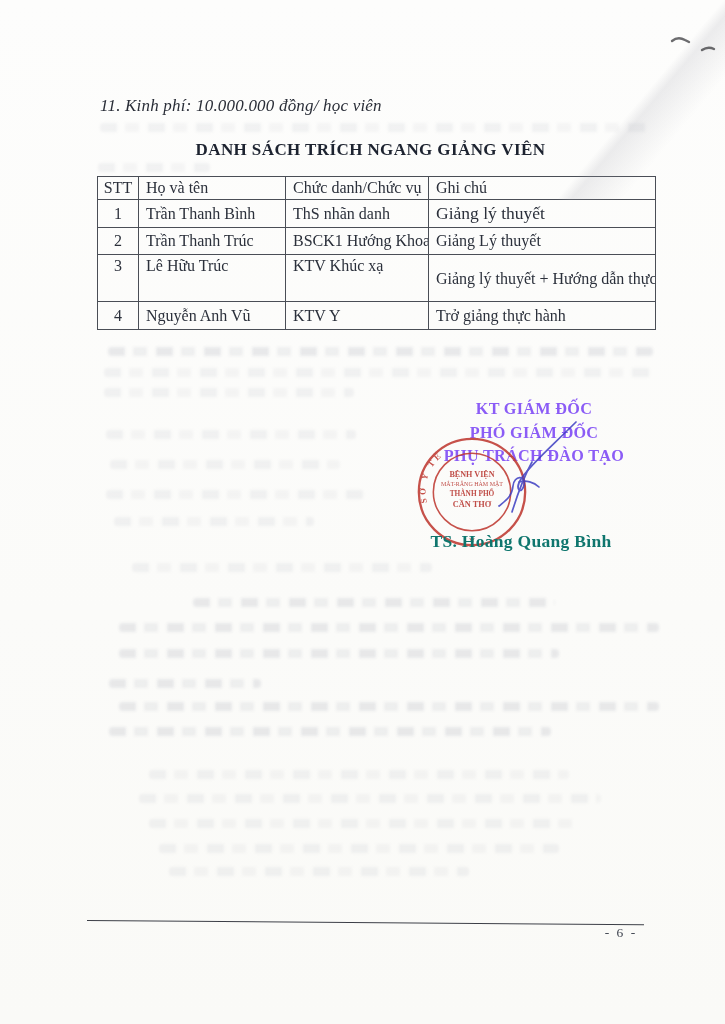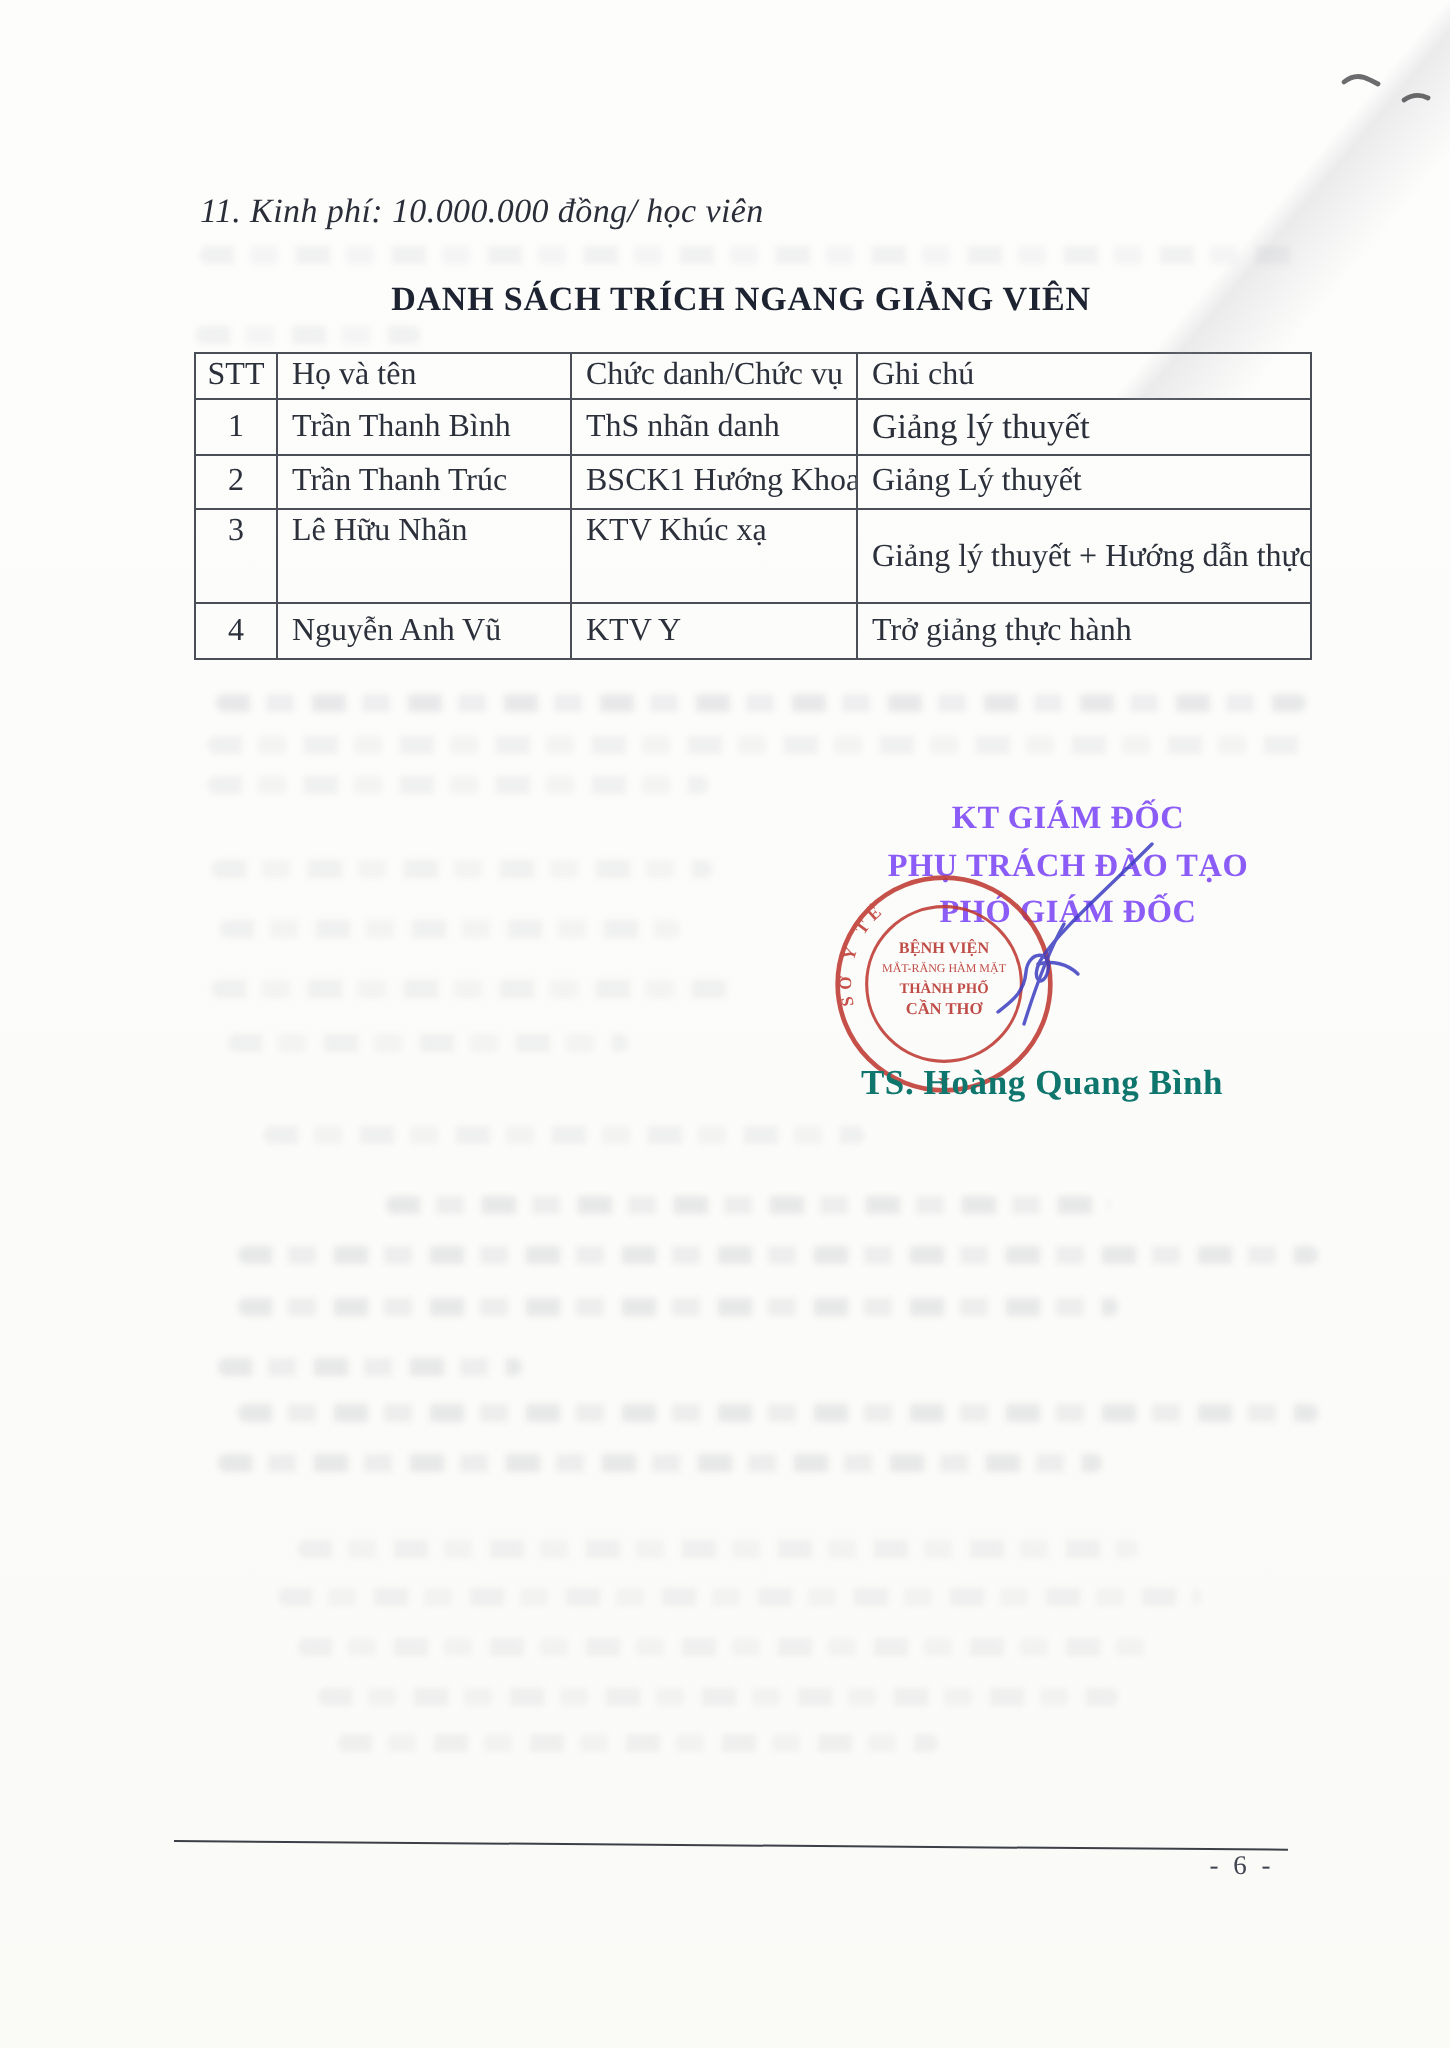--- a/index.html
+++ b/index.html
@@ -82,37 +82,37 @@
       <td class="big">Giảng lý thuyết</td>
     </tr>
     <tr class="r2">
       <td class="c-stt">2</td>
       <td>Trần Thanh Trúc</td>
       <td>BSCK1 Hướng Khoa</td>
       <td>Giảng Lý thuyết</td>
     </tr>
     <tr class="r3">
       <td class="c-stt" style="vertical-align:top;padding-top:2px;">3</td>
-      <td style="vertical-align:top;padding-top:2px;">Lê Hữu Nhãn</td>
+      <td style="vertical-align:top;padding-top:2px;">Lê Hữu Trúc</td>
       <td style="vertical-align:top;padding-top:2px;">KTV Khúc xạ</td>
       <td class="wrap">Giảng lý thuyết + Hướng dẫn thực hành</td>
     </tr>
     <tr class="r4">
       <td class="c-stt">4</td>
       <td>Nguyễn Anh Vũ</td>
       <td>KTV Y</td>
       <td>Trở giảng thực hành</td>
     </tr>
   </tbody>
     </table>
 
   <div class="sig-block">
     <div>KT GIÁM ĐỐC</div>
+    <div>PHÓ GIÁM ĐỐC</div>
     <div>PHỤ TRÁCH ĐÀO TẠO</div>
-    <div>PHÓ GIÁM ĐỐC</div>
   </div>
 
   <svg class="stamp-svg" viewBox="0 0 120 120">
     <g fill="none" stroke="#bf3a32">
       <circle cx="60" cy="60" r="55" stroke-width="2.4"></circle>
       <circle cx="60" cy="60" r="40" stroke-width="1.6"></circle>
     </g>
     <defs>
       <path id="arcL" d="M 16,78 A 47,47 0 0 1 30,22"></path>
       <path id="arcR" d="M 88,20 A 47,47 0 0 1 105,72"></path>

